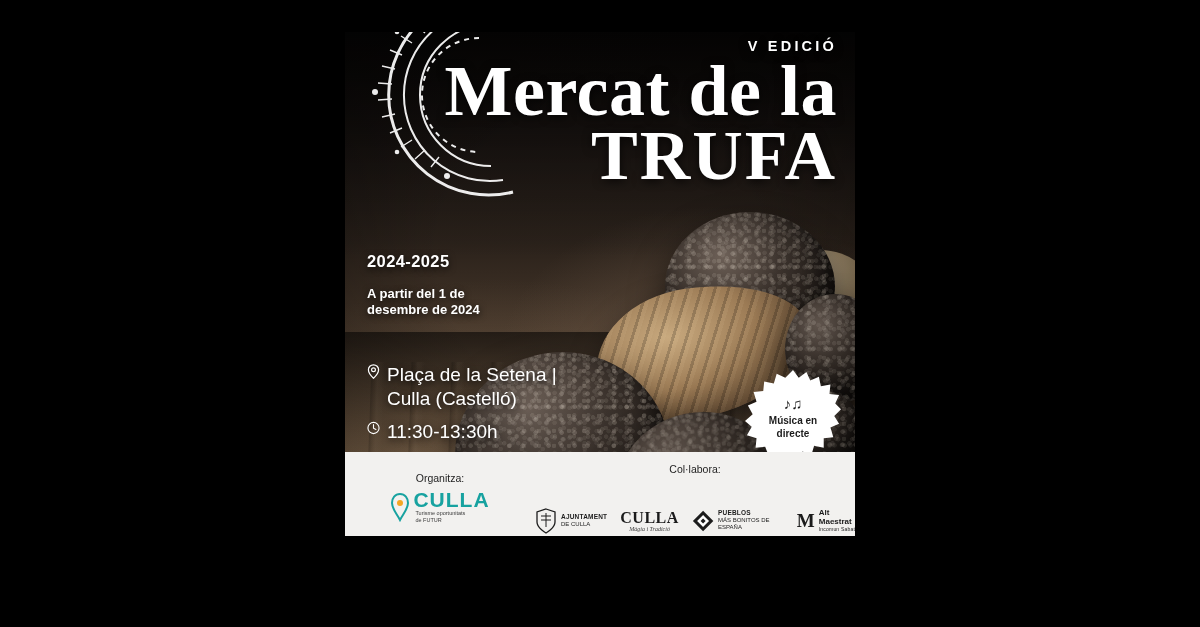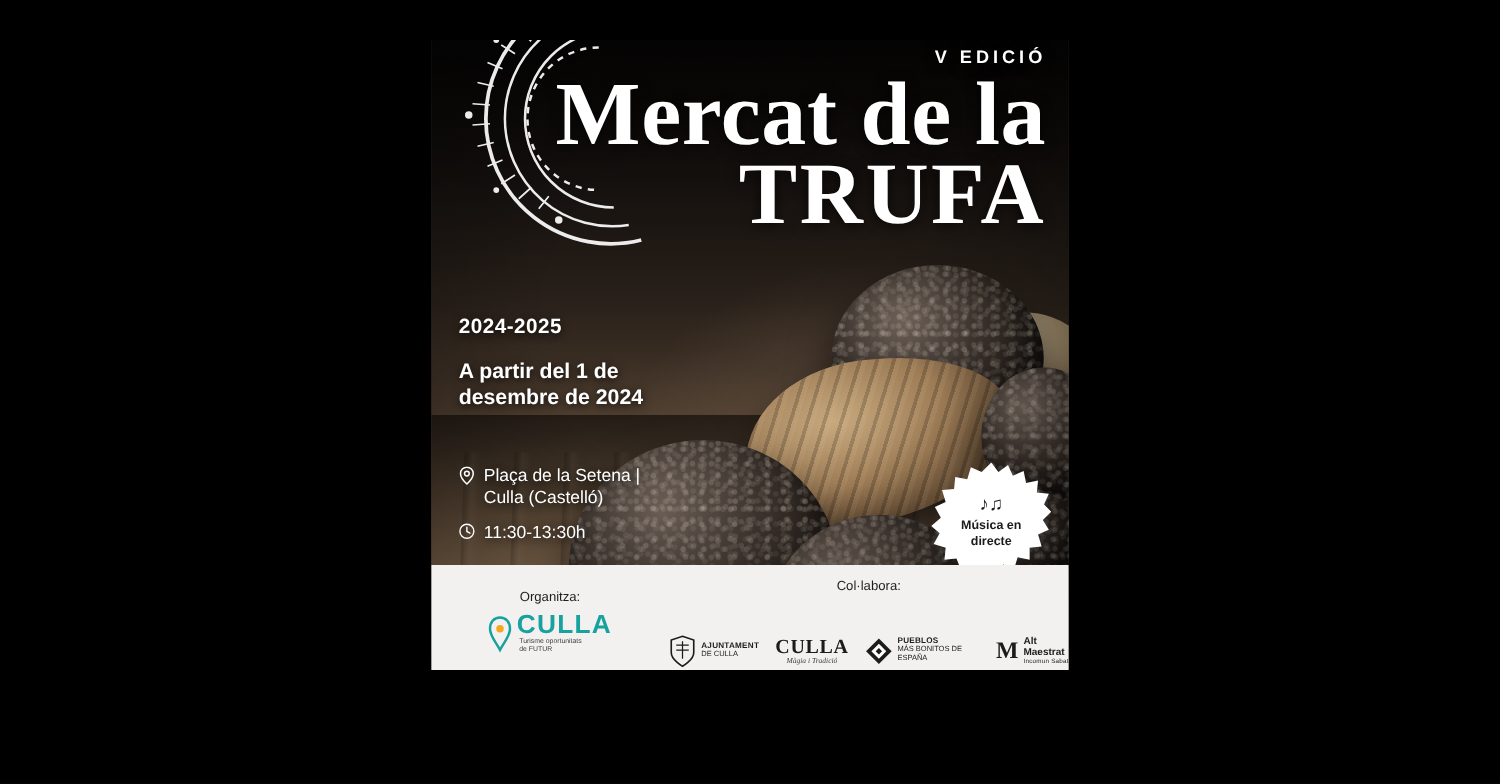--- a/index.html
+++ b/index.html
@@ -188,32 +188,32 @@
   }
   .info-years {
     font-size: 16.5px;
     font-weight: 700;
     line-height: 1.25;
     letter-spacing: .4px;
     margin-top: 1px;
   }
   .info-sub {
     margin-top: 14px;
-    font-size: 17px;
+    font-size: 13px;
     font-weight: 700;
     line-height: 1.28;
   }
 
   
   .venue {
     position: absolute;
-    left: 22px; bottom: 92px;
+    left: 22px; bottom: 82px;
     color: #fff;
     text-shadow: 0 2px 7px rgba(0,0,0,0.85);
-    font-size: 14px;
+    font-size: 19px;
     line-height: 1.25;
   }
   .venue-row {
     display: flex;
     align-items: flex-start;
     gap: 7px;
     margin-bottom: 10px;
   }
   .venue-row .gl { flex: 0 0 auto; margin-top: 1px; }
   .venue-text span { display: block; }

